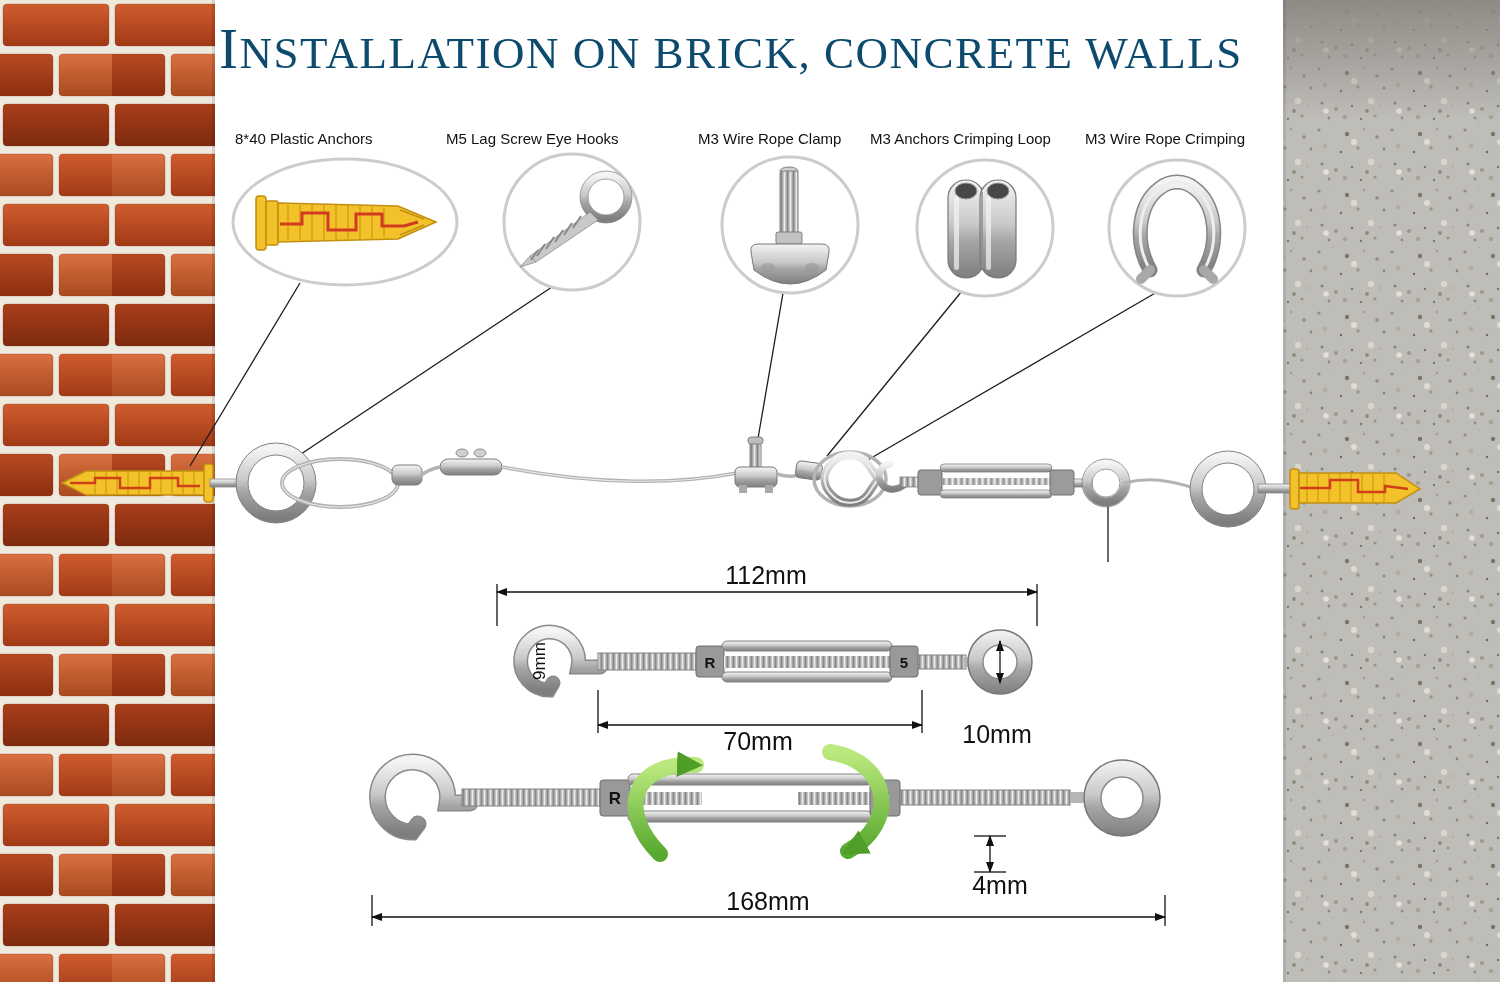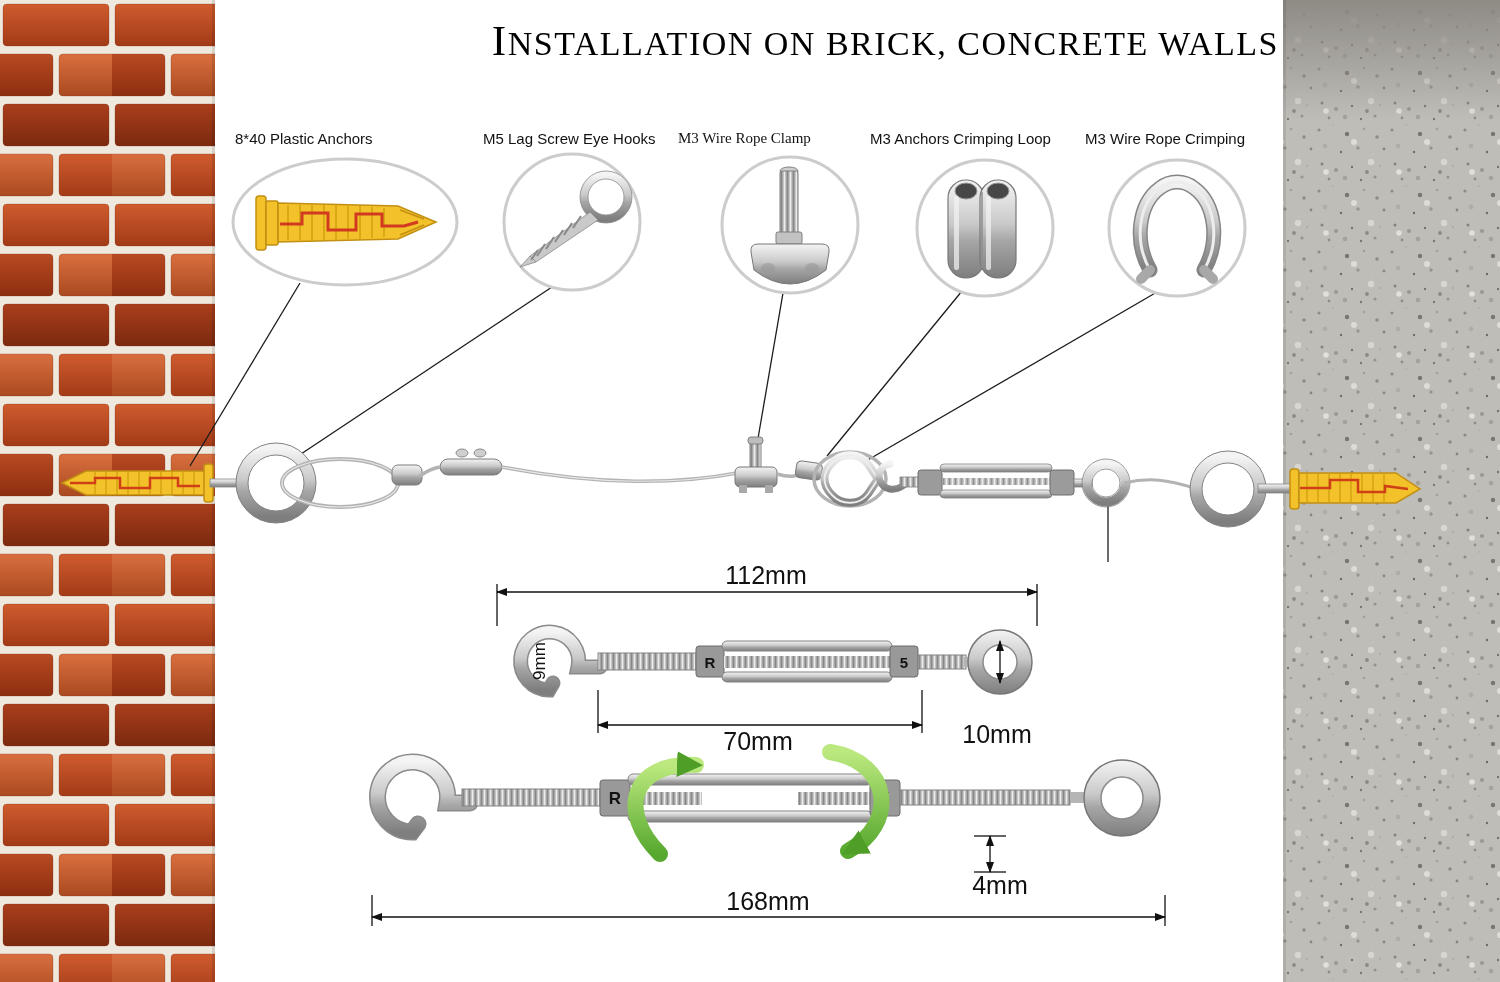--- a/index.html
+++ b/index.html
@@ -1,20 +1,20 @@
 <!DOCTYPE html>
 <html><head>
 <meta charset="utf-8">
 <style>
   html,body{margin:0;padding:0;background:#fff;}
   .stage{position:relative;width:1500px;height:982px;overflow:hidden;background:#fff;
          font-family:"Liberation Sans",sans-serif;}
   .stage svg{position:absolute;left:0;top:0;}
-  .title{position:absolute;left:219px;top:16px;width:1060px;text-align:right;
-         font-family:"Liberation Serif",serif;font-size:34px;color:#000000;
+  .title{position:absolute;left:219px;top:16px;width:1060px;text-align:left;
+         font-family:"Liberation Serif",serif;font-size:45px;color:#0c4a6e;
          letter-spacing:1.5px;white-space:nowrap;}
   .title::first-letter{font-size:1.27em;}
   .lbl{position:absolute;font-size:15px;color:#111;text-align:left;white-space:nowrap;}
   .dimtxt{font-family:"Liberation Sans",sans-serif;fill:#111;}
 </style>
 </head>
 <body>
 
 <div class="stage">
 
@@ -310,18 +310,18 @@
   <text class="dimtxt" x="545" y="661" font-size="17" text-anchor="middle" transform="rotate(-90 545 661)">9mm</text>
   <text class="dimtxt" x="758" y="750" font-size="25" text-anchor="middle">70mm</text>
   <text class="dimtxt" x="997" y="743" font-size="25" text-anchor="middle">10mm</text>
   <text class="dimtxt" x="1000" y="894" font-size="25" text-anchor="middle">4mm</text>
   <text class="dimtxt" x="768" y="910" font-size="25" text-anchor="middle">168mm</text>
 </svg>
 
 <div class="title">INSTALLATION ON BRICK, CONCRETE WALLS</div>
 
 <div class="lbl" style="left:235px;top:130px;width:200px;">8*40 Plastic Anchors</div>
-<div class="lbl" style="left:483px;top:130px;width:200px;">M5 Lag Screw Eye Hooks</div>
-<div class="lbl" style="left:678px;top:130px;width:200px;font-family:Liberation Serif, serif;">M3 Wire Rope Clamp</div>
+<div class="lbl" style="left:446px;top:130px;width:200px;">M5 Lag Screw Eye Hooks</div>
+<div class="lbl" style="left:698px;top:130px;width:200px;">M3 Wire Rope Clamp</div>
 <div class="lbl" style="left:870px;top:130px;width:220px;">M3 Anchors Crimping Loop</div>
 <div class="lbl" style="left:1085px;top:130px;width:210px;">M3 Wire Rope Crimping</div>
 
 </div>
 
 </body></html>

